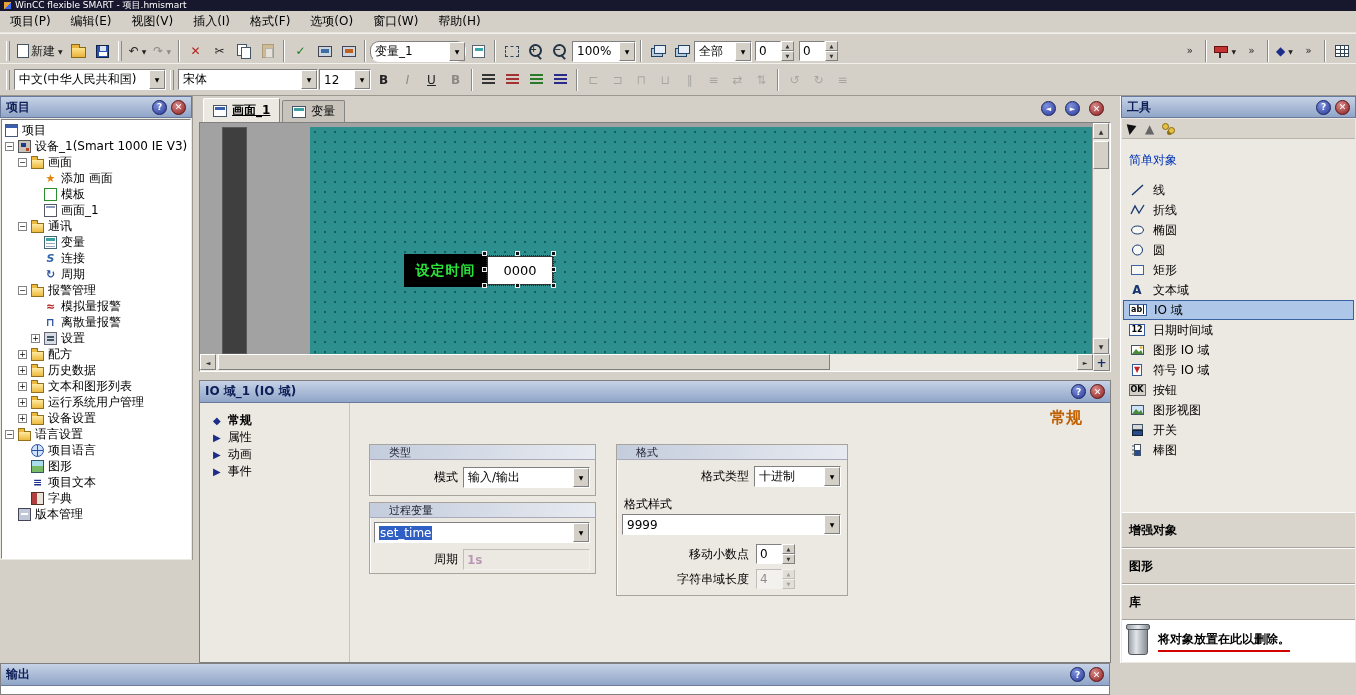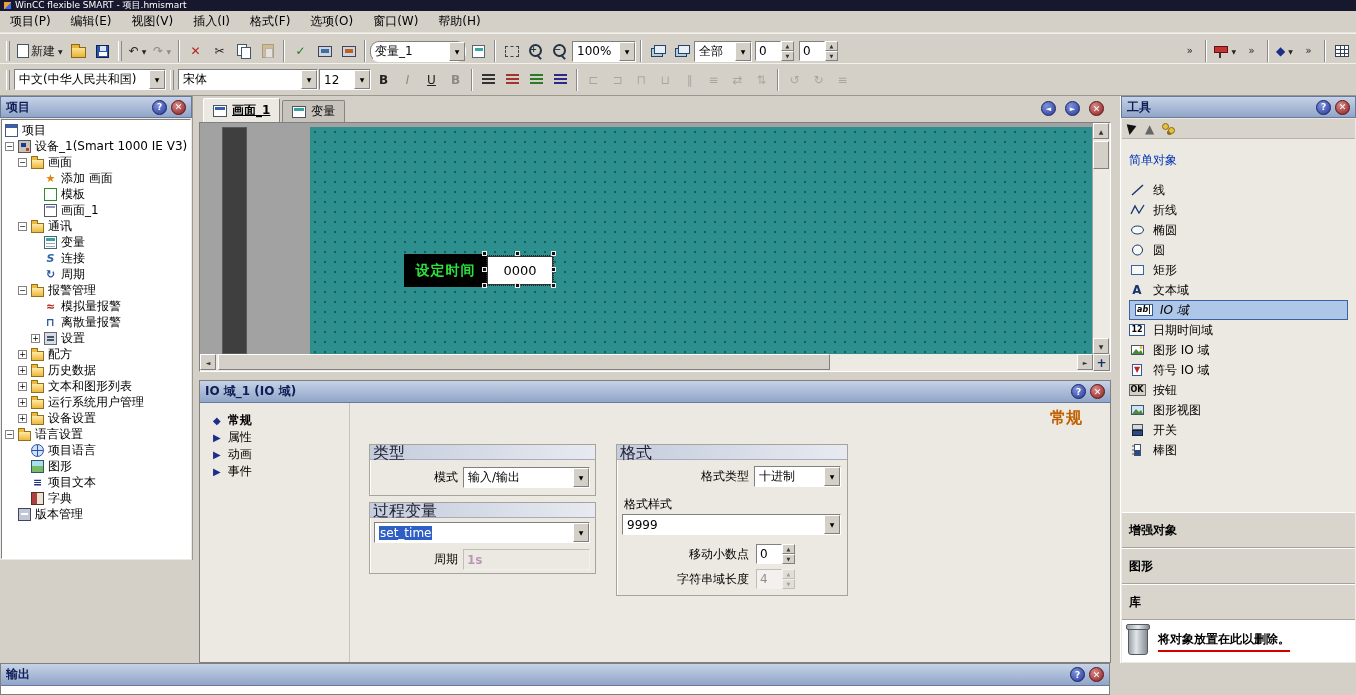--- a/index.html
+++ b/index.html
@@ -165,42 +165,42 @@
   .props .phead { border:none; border-bottom:1px solid #68799c; }
   .pbody { position:absolute; left:0; top:22px; right:0; bottom:0; }
   .pnav { position:absolute; left:0; top:0; width:150px; bottom:0; border-right:1px solid #c8c4bc; padding-top:9px; }
   .pnavitem { display:flex; align-items:center; gap:7px; height:17px; padding-left:13px; }
   .pnavitem .g { font-size:10px; }
   .pnavitem.sel { font-weight:bold; }
   .pcontent { position:absolute; left:150px; top:0; right:0; bottom:0; }
   .pagetitle { position:absolute; right:28px; top:5px; font-size:16px; font-weight:bold; color:#c06000; }
   .group { position:absolute; border:1px solid #a8a49c; background:#ece9e2; box-shadow:1px 1px 0 #fff inset; }
   .ghead { position:absolute; left:0; top:0; right:0; height:15px; background:linear-gradient(90deg,#c4cddd,#e7eaf0);
-           border-bottom:1px solid #aab; font-size:16px; line-height:15px; padding-left:3px; color:#223; }
+           border-bottom:1px solid #aab; font-size:11px; line-height:15px; padding-left:19px; color:#223; }
   .frow { position:absolute; display:flex; align-items:center; }
   .flabel { text-align:right; margin-right:5px; flex:none; }
   .field { background:#fff; border:1px solid; border-color:#808080 #fff #fff #808080; height:21px; display:flex;
            align-items:center; padding:0 3px; }
   .field.dis { background:#ece9e2; color:#701a75;font-weight:bold; }
   .seltext { background:#2f5fc4; color:#fff; padding:0 1px; }
 
   
   .tools { position:absolute; left:1120px; top:96px; width:236px; height:567px; background:#ece9e2; border-left:1px solid #fff; }
   .tmini { position:absolute; left:1px; right:1px; top:23px; height:20px; background:#d8d4cc; border-bottom:1px solid #b8b4ac;
            display:flex; align-items:center; gap:8px; padding:0 6px; }
   .i-pointer { width:0; height:0; border-left:9px solid #111; border-top:4px solid transparent; border-bottom:7px solid transparent;
                transform:rotate(-15deg); display:inline-block; }
   .i-keys { width:14px; height:12px; position:relative; display:inline-block; }
   .i-keys::before,.i-keys::after { content:""; position:absolute; width:5px; height:5px; border:1px solid #8a6a14; background:#e8c040; border-radius:50%; }
   .i-keys::before { left:0; top:0; box-shadow:4px 6px 0 -1px #8a6a14; }
   .i-keys::after { left:6px; top:4px; }
   .simpletitle { position:absolute; left:8px; top:56px; color:#0033b4; }
   .toollist { position:absolute; left:1px; right:1px; top:84px; }
   .titem { display:flex; align-items:center; height:20px; padding-left:7px; gap:8px; }
-  .titem.sel { background:#aec6e8; border:1px solid #3a62a0; padding-left:6px; margin:0 7px;font-style:italic; }
+  .titem.sel { background:#aec6e8; border:1px solid #3a62a0; padding-left:6px; margin:0 1px; }
   .tic { width:16px; height:14px; display:flex; align-items:center; justify-content:center; flex:none; }
   .badge { font-size:8px; font-weight:bold; line-height:10px; background:#fff; border:1px solid #345a9a; padding:0 1px; color:#000; }
   .badge.redg { color:#c22222; }
   .badge.ok { background:#d4d0c8; border-color:#666; }
   .gA { font-weight:bold; color:#15356e; font-size:12px; }
   .tsecs { position:absolute; left:1px; right:1px; bottom:43px; }
   .tsec { height:36px; display:flex; align-items:center; padding-left:7px; font-weight:bold; background:#d9d5cd;
           border-top:1px solid #fff; border-bottom:1px solid #a8a49c; }
   .trash { position:absolute; left:1px; right:1px; bottom:1px; height:42px; background:#fff; display:flex; align-items:center;
            gap:10px; padding:0 8px 0 6px; }

